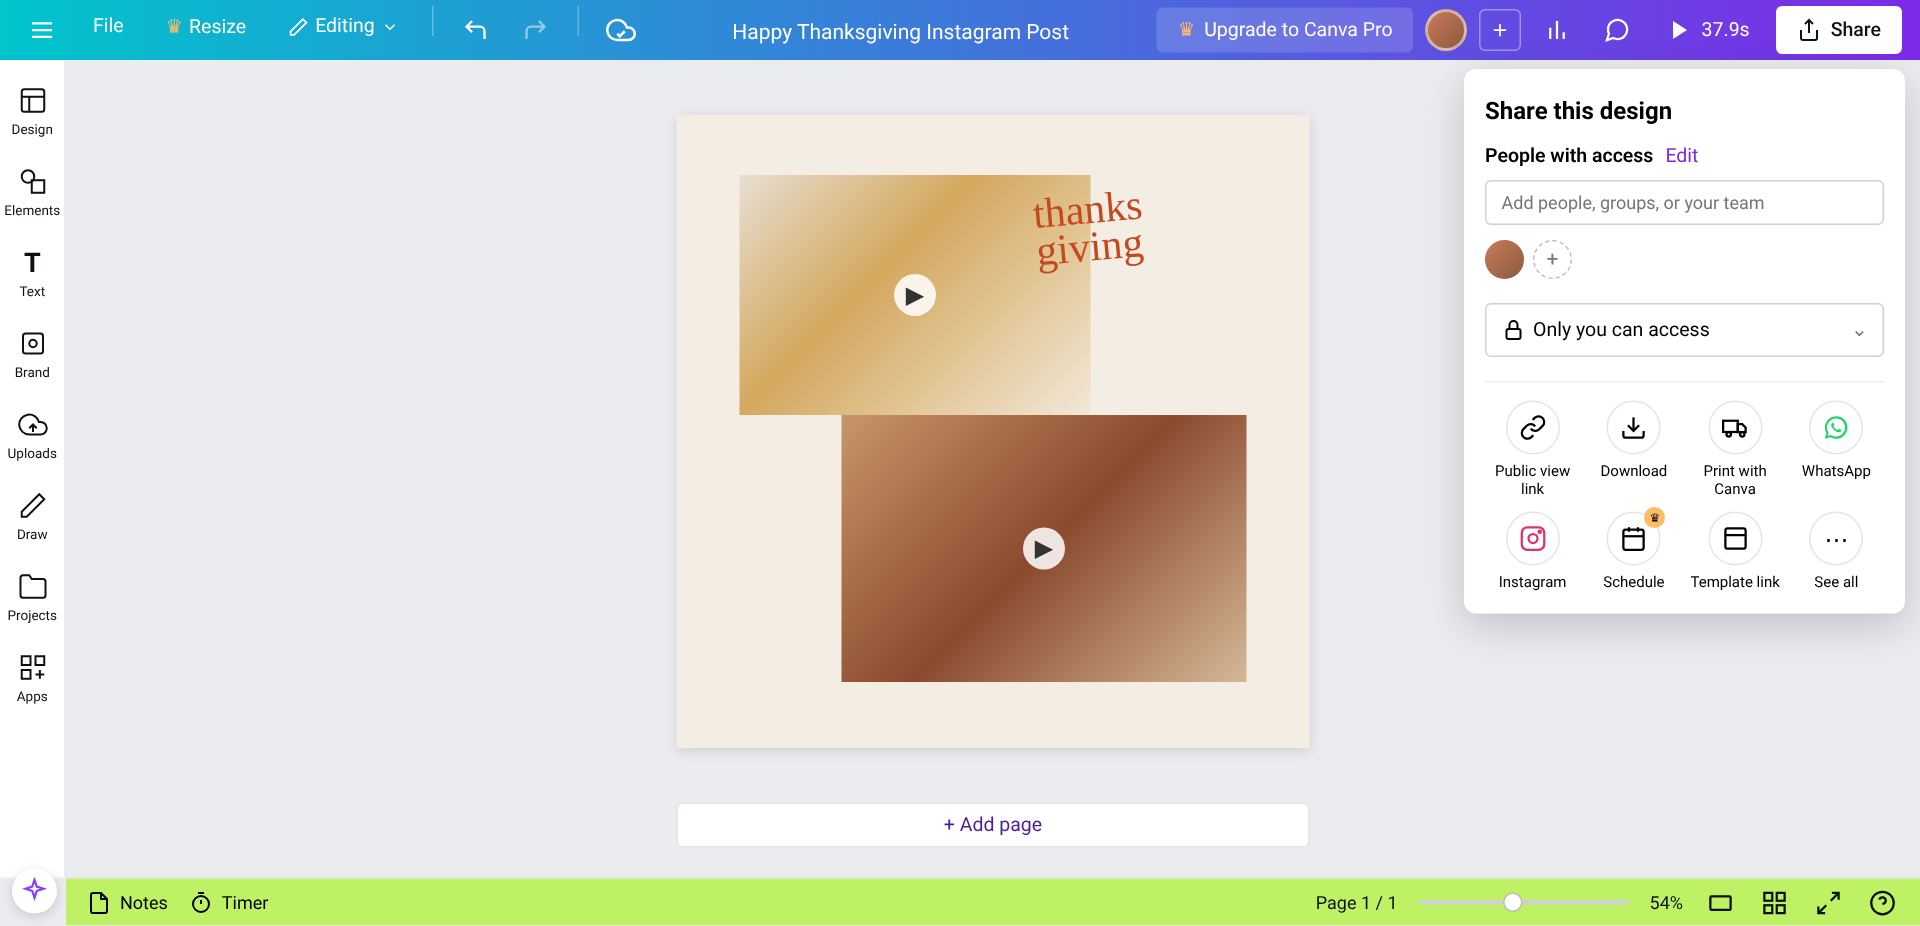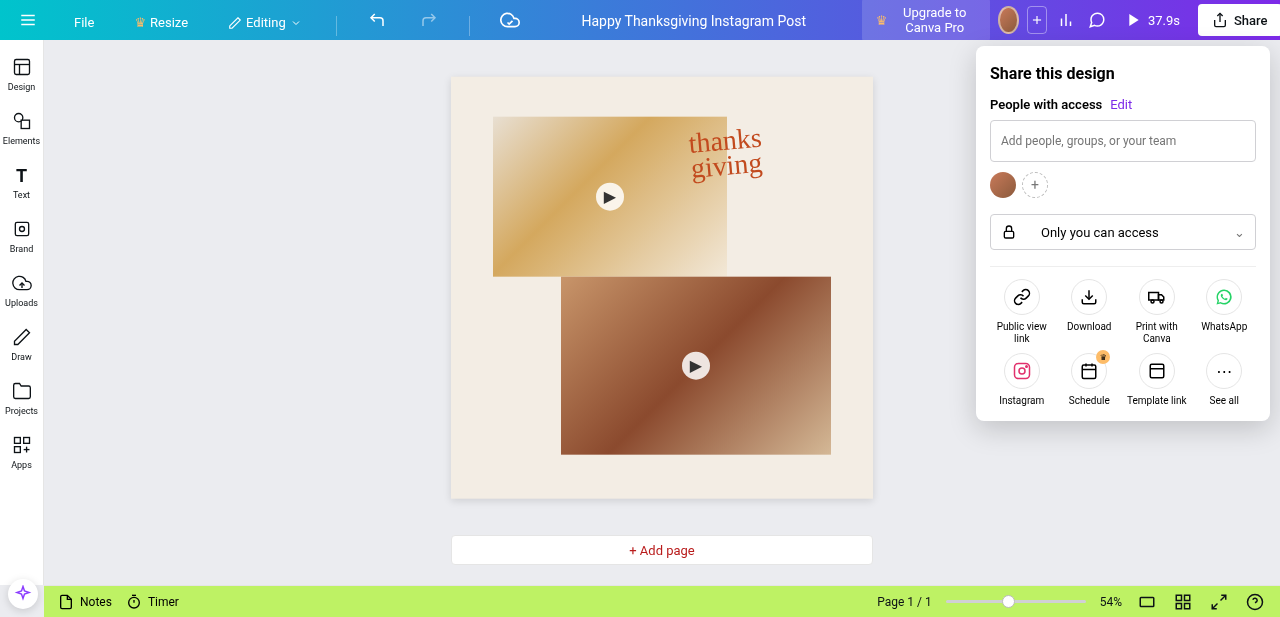--- a/index.html
+++ b/index.html
@@ -1,20 +1,20 @@
 <!DOCTYPE html>
 <html><head>
 <meta charset="utf-8">
 <style>
 * { margin:0; padding:0; box-sizing:border-box; font-family:-apple-system,BlinkMacSystemFont,"Segoe UI",Roboto,sans-serif; }
 body { width:1280px; height:617px; overflow:hidden; background:#ebecf0; position:relative; }
 
 
 .topbar { height:40px; background:linear-gradient(90deg,#00c4cc 0%,#7d2ae8 100%); display:flex; align-items:center; padding:0 12px; gap:8px; }
-.tb-left { display:flex; align-items:flex-end; gap:20px; }
+.tb-left { display:flex; align-items:flex-start; gap:8px; }
 .tb-btn { background:transparent; border:none; color:#fff; font-size:13px; padding:6px 10px; border-radius:4px; cursor:pointer; display:flex; align-items:center; gap:4px; }
 .logo { width:24px; height:24px; display:flex; align-items:center; justify-content:center; }
 .divider { width:1px; height:20px; background:rgba(255,255,255,0.3); margin:0 4px; }
 .tb-icon-btn { width:32px; height:32px; border:none; background:transparent; color:#fff; border-radius:4px; cursor:pointer; display:flex; align-items:center; justify-content:center; }
 
 .tb-center { flex:1; text-align:center; }
 .doc-title { color:#fff; font-size:14px; font-weight:400; background:transparent; border:none; text-align:center; width:320px; }
 
 .tb-right { display:flex; align-items:center; gap:8px; }
 .upgrade-btn { background:rgba(255,255,255,0.15); border:none; color:#fff; font-size:13px; padding:7px 14px; border-radius:4px; display:flex; align-items:center; gap:6px; cursor:pointer; }
@@ -31,42 +31,42 @@
 
 
 .canvas-wrap { position:absolute; left:44px; top:40px; right:0; bottom:32px; background:#ebecf0; overflow:hidden; }
 .page-frame { position:absolute; left:50%; top:50%; transform:translate(-50%,-56%); width:422px; height:422px; background:#f3ede4; box-shadow:0 2px 8px rgba(0,0,0,0.12); }
 .photo1 { position:absolute; left:42px; top:40px; width:234px; height:160px; background:linear-gradient(135deg,#e8dfd2 0%,#d4a85e 40%,#f2e8d8 100%); display:flex; align-items:center; justify-content:center; }
 .photo2 { position:absolute; left:110px; top:200px; width:270px; height:178px; background:linear-gradient(135deg,#c8956a 0%,#8b4a2e 50%,#d4b896 100%); display:flex; align-items:center; justify-content:center; }
 .play-circle { width:28px; height:28px; border-radius:50%; background:rgba(255,255,255,0.85); display:flex; align-items:center; justify-content:center; color:#333; }
 .script-text { position:absolute; right:40px; top:48px; width:140px; height:130px; color:#c24a1e; font-family:cursive; font-size:28px; transform:rotate(-5deg); line-height:0.9; }
 .page-toolbar { position:absolute; left:50%; transform:translateX(-50%); top:62px; width:422px; display:flex; justify-content:flex-end; gap:10px; }
 .pt-icon { width:20px; height:20px; color:#555; cursor:pointer; }
-.add-page-btn { position:absolute; left:50%; transform:translateX(-50%); bottom:20px; width:422px; height:30px; background:#fff; border:1px solid #e5e5e5; border-radius:4px; font-size:13px; color:#b91c1c; cursor:pointer; }
+.add-page-btn { position:absolute; left:50%; transform:translateX(-50%); bottom:20px; width:422px; height:30px; background:#fff; border:1px solid #e5e5e5; border-radius:4px; font-size:13px; color:#4c1d95; cursor:pointer; }
 
 
 .bottombar { position:absolute; left:44px; right:0; bottom:0; height:32px; background:#bef264; border-top:1px solid #e5e5e5; display:flex; align-items:center; padding:0 14px; gap:14px; font-size:12px; color:#0d1216; }
 .bb-btn { display:flex; align-items:center; gap:6px; background:transparent; border:none; cursor:pointer; font-size:12px; }
 .bb-spacer { flex:1; }
 .zoom-slider { width:140px; height:3px; background:#d0d0d4; border-radius:2px; position:relative; }
 .zoom-thumb { position:absolute; left:40%; top:-5px; width:13px; height:13px; border-radius:50%; background:#fff; border:1px solid #bbb; }
 .bb-icon { width:22px; height:22px; display:flex; align-items:center; justify-content:center; cursor:pointer; }
 
 
 .share-panel { position:absolute; right:10px; top:46px; width:294px; background:#fff; border-radius:8px; box-shadow:0 8px 28px rgba(0,0,0,0.18); padding:18px 14px 14px; z-index:50; }
 .sp-title { font-size:16px; font-weight:700; margin-bottom:14px; }
 .sp-row { display:flex; align-items:center; gap:8px; margin-bottom:8px; }
 .sp-label { font-size:13px; font-weight:600; }
 .sp-edit { font-size:13px; color:#7d2ae8; cursor:pointer; }
-.sp-input { width:100%; height:42px; border:1px solid #d0d0d4; border-radius:4px; padding:0 10px; font-size:12px; }
+.sp-input { width:100%; height:30px; border:1px solid #d0d0d4; border-radius:4px; padding:0 10px; font-size:12px; }
 .sp-people-row { display:flex; align-items:center; gap:6px; margin:10px 0 16px; }
 .sp-avatar { width:26px; height:26px; border-radius:50%; background:linear-gradient(135deg,#c97a5a,#8b5a3c); }
 .sp-add { width:26px; height:26px; border-radius:50%; border:1px dashed #bbb; display:flex; align-items:center; justify-content:center; font-size:14px; color:#777; cursor:pointer; }
 .sp-section-label { font-size:13px; font-weight:600; margin-bottom:8px; }
-.sp-select { width:100%; height:36px; border:1px solid #d0d0d4; border-radius:4px; padding:0 10px; display:flex; align-items:center; gap:24px; font-size:13px; cursor:pointer; }
+.sp-select { width:100%; height:36px; border:1px solid #d0d0d4; border-radius:4px; padding:0 10px; display:flex; align-items:center; gap:5px; font-size:13px; cursor:pointer; }
 .sp-select-chev { margin-left:auto; color:#777; }
 .sp-copy-btn { width:100%; height:30px; margin-top:10px; background:#8b3dff; color:#fff; border:none; border-radius:4px; font-size:13px; font-weight:500; cursor:pointer; }
 .sp-divider { height:1px; background:#eee; margin:16px 0 12px; }
 .sp-grid { display:grid; grid-template-columns:repeat(4,1fr); gap:8px 4px; }
 .sp-grid-item { display:flex; flex-direction:column; align-items:center; gap:6px; cursor:pointer; }
 .sp-grid-icon { width:36px; height:36px; border:1px solid #e5e5e5; border-radius:50%; display:flex; align-items:center; justify-content:center; font-size:16px; position:relative; }
 .sp-grid-label { font-size:10px; text-align:center; line-height:1.2; }
 .sp-crown-badge { position:absolute; top:-4px; right:-4px; width:14px; height:14px; border-radius:50%; background:#fdbc68; font-size:8px; display:flex; align-items:center; justify-content:center; }
 
 

